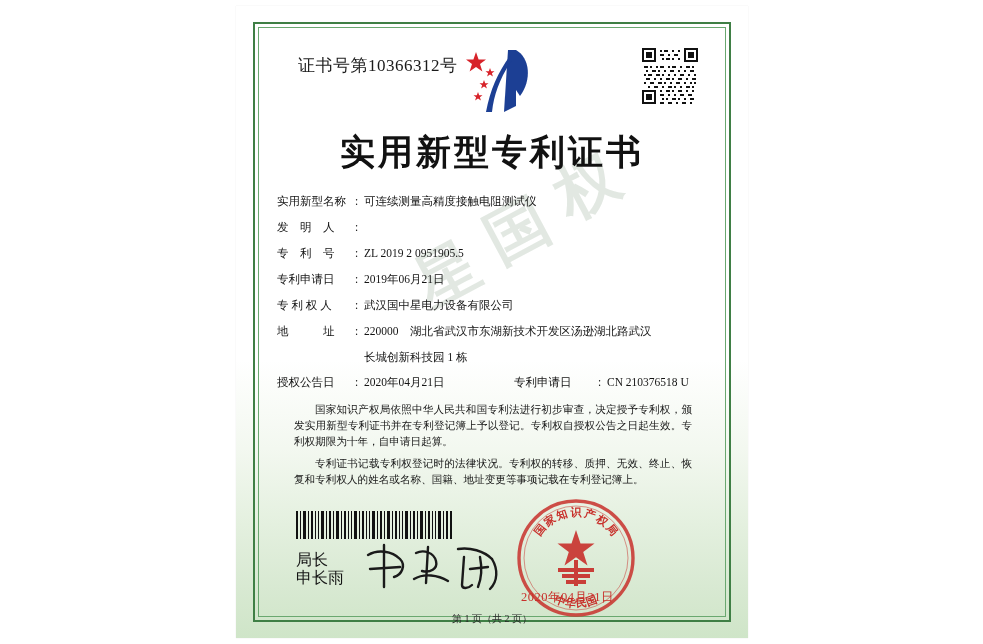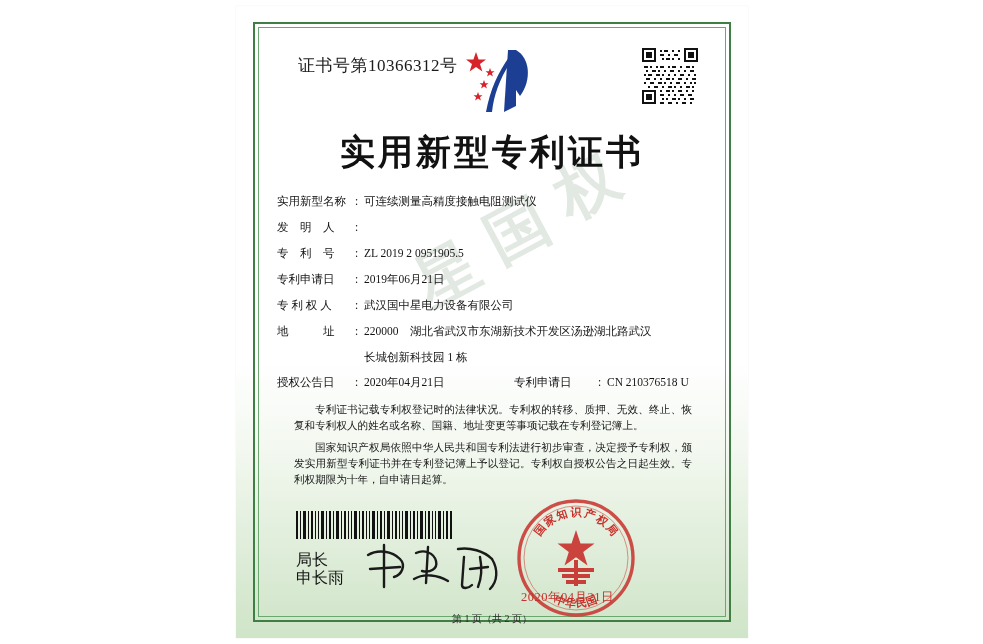--- a/index.html
+++ b/index.html
@@ -426,22 +426,22 @@
         <div class="fcolon">:</div>
         <div class="fvalue">2020年04月21日</div>
         <div class="flabel2">专利申请日</div>
         <div class="fcolon">:</div>
         <div class="fvalue">CN 210376518 U</div>
       </div>
 
     </div>
 
     <div class="paras">
+      <p>国家知识产权局依照中华人民共和国专利法进行初步审查，决定授予专利权，颁发实用新型专利证书并在专利登记簿上予以登记。专利权自授权公告之日起生效。专利权期限为十年，自申请日起算。</p>
       <p>专利证书记载专利权登记时的法律状况。专利权的转移、质押、无效、终止、恢复和专利权人的姓名或名称、国籍、地址变更等事项记载在专利登记簿上。</p>
-      <p>国家知识产权局依照中华人民共和国专利法进行初步审查，决定授予专利权，颁发实用新型专利证书并在专利登记簿上予以登记。专利权自授权公告之日起生效。专利权期限为十年，自申请日起算。</p>
     </div>
 
     <div class="barcode">
       <svg width="158" height="28" viewBox="0 0 158 28" shape-rendering="crispEdges">
         <rect width="158" height="28" fill="#ffffff" opacity="0"></rect>
         <g fill="#111111">
           <rect x="0" y="0" width="2" height="28"></rect>
             <rect x="4" y="0" width="1" height="28"></rect>
           <rect x="7" y="0" width="3" height="28"></rect>
             <rect x="12" y="0" width="1" height="28"></rect>

